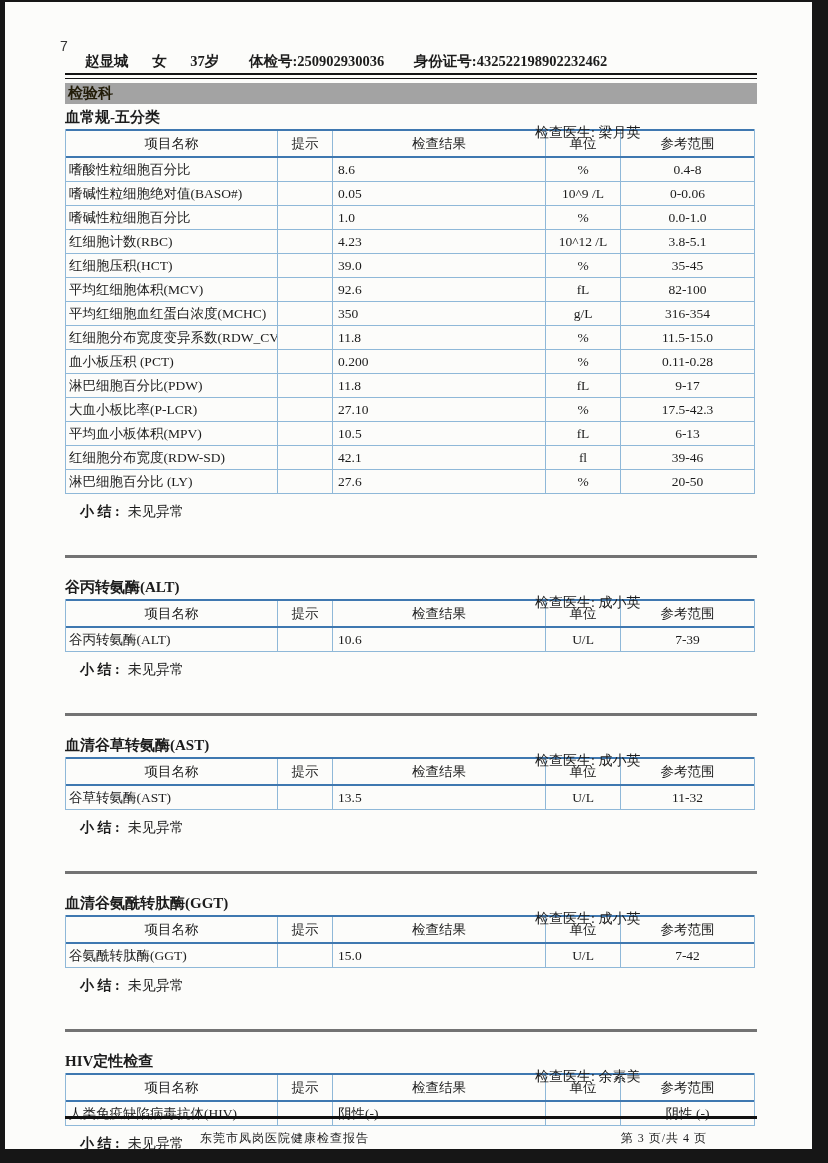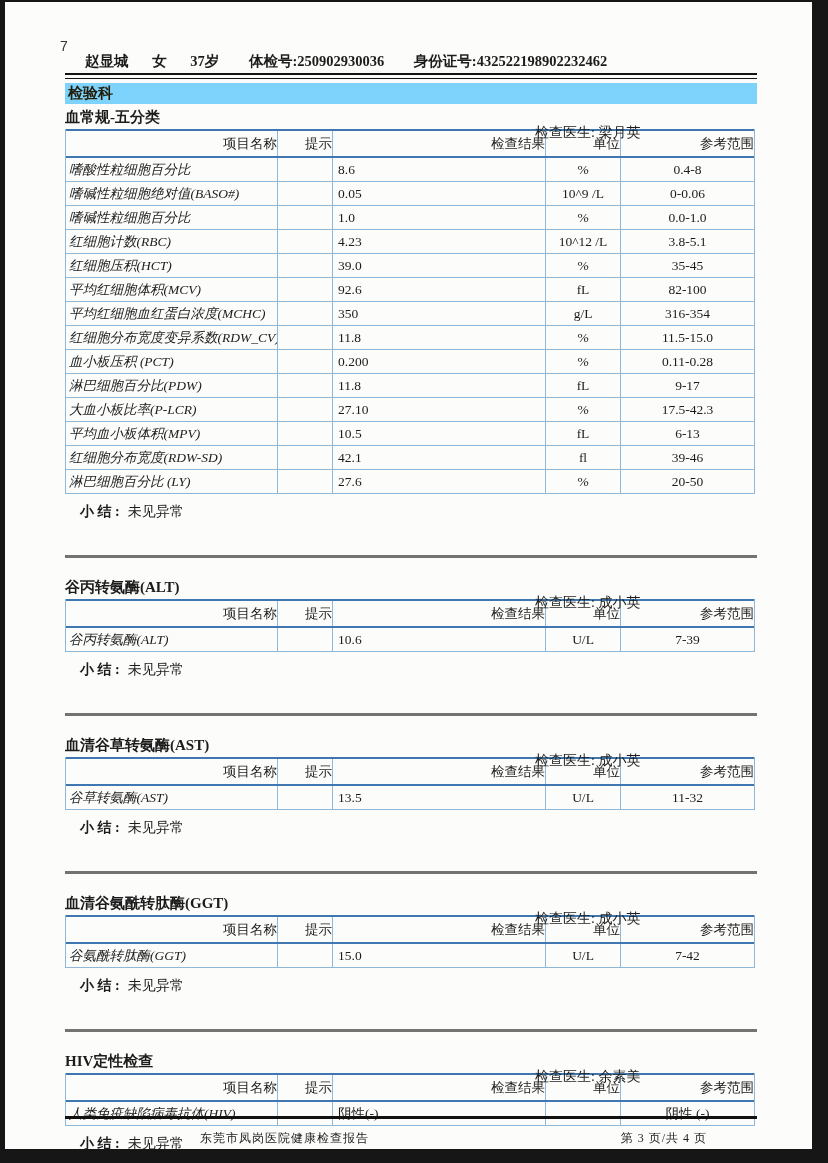--- a/index.html
+++ b/index.html
@@ -28,21 +28,21 @@
   .patient-line .fld{margin-left:20px;}
   .patient-line .lbl{margin-left:26px;}
   .patient-line .val{margin-left:0;}
   .head-rule{
     margin-top:2px;height:3px;
     border-top:2.5px solid #141414;border-bottom:1.5px solid #141414;
   }
   
   .banner{
     margin-top:4px;height:21px;line-height:21px;
-    background:#7dd3fc;color:#221c08;
+    background:#a3a3a3;color:#221c08;
     font-weight:bold;font-size:15px;padding-left:3px;
   }
   
   .section{margin-top:34px;border-top:3px solid #737373;padding-top:18px;}
   .section:first-of-type{margin-top:2px;border-top:none;padding-top:0;}
   .sec-titlebar{position:relative;height:22px;line-height:22px;}
   .sec-title{font-weight:bold;font-size:15px;}
   .sec-doctor{position:absolute;left:470px;top:16px;font-size:14px;}
   
   .lab-table{
@@ -50,25 +50,25 @@
     border-left:1px solid #8FB8D8;border-right:1px solid #8FB8D8;
   }
   .grid-row{
     display:grid;grid-template-columns:212px 55px 213px 75px 133px;
     font-size:13.5px;
   }
   .lab-header{
     height:25px;line-height:25px;
     border-top:2px solid #3F78B0;border-bottom:2px solid #3F78B0;
   }
-  .lab-header .cell{text-align:right;font-size:13.5px;}
+  .lab-header .cell{text-align:center;font-size:13.5px;}
   .lab-row{height:23px;line-height:23px;border-bottom:1px solid #8FB8D8;}
   .cell{border-right:1px solid #8FB8D8;overflow:hidden;white-space:nowrap;}
   .cell:last-child{border-right:none;}
-  .c-name{padding-left:3px;font-style:italic;}
+  .c-name{padding-left:3px;}
   .c-result{padding-left:5px;}
   .c-unit,.c-range{text-align:center;}
   
   .summary{margin-top:9px;margin-left:15px;height:18px;line-height:18px;font-size:14px;}
   .summary-label{font-weight:bold;}
   .summary-text{margin-left:8px;}
   
   .footer{position:absolute;left:60px;top:1114px;width:692px;}
   .footer-line{border-top:3px solid #111;}
   .footer-row{

